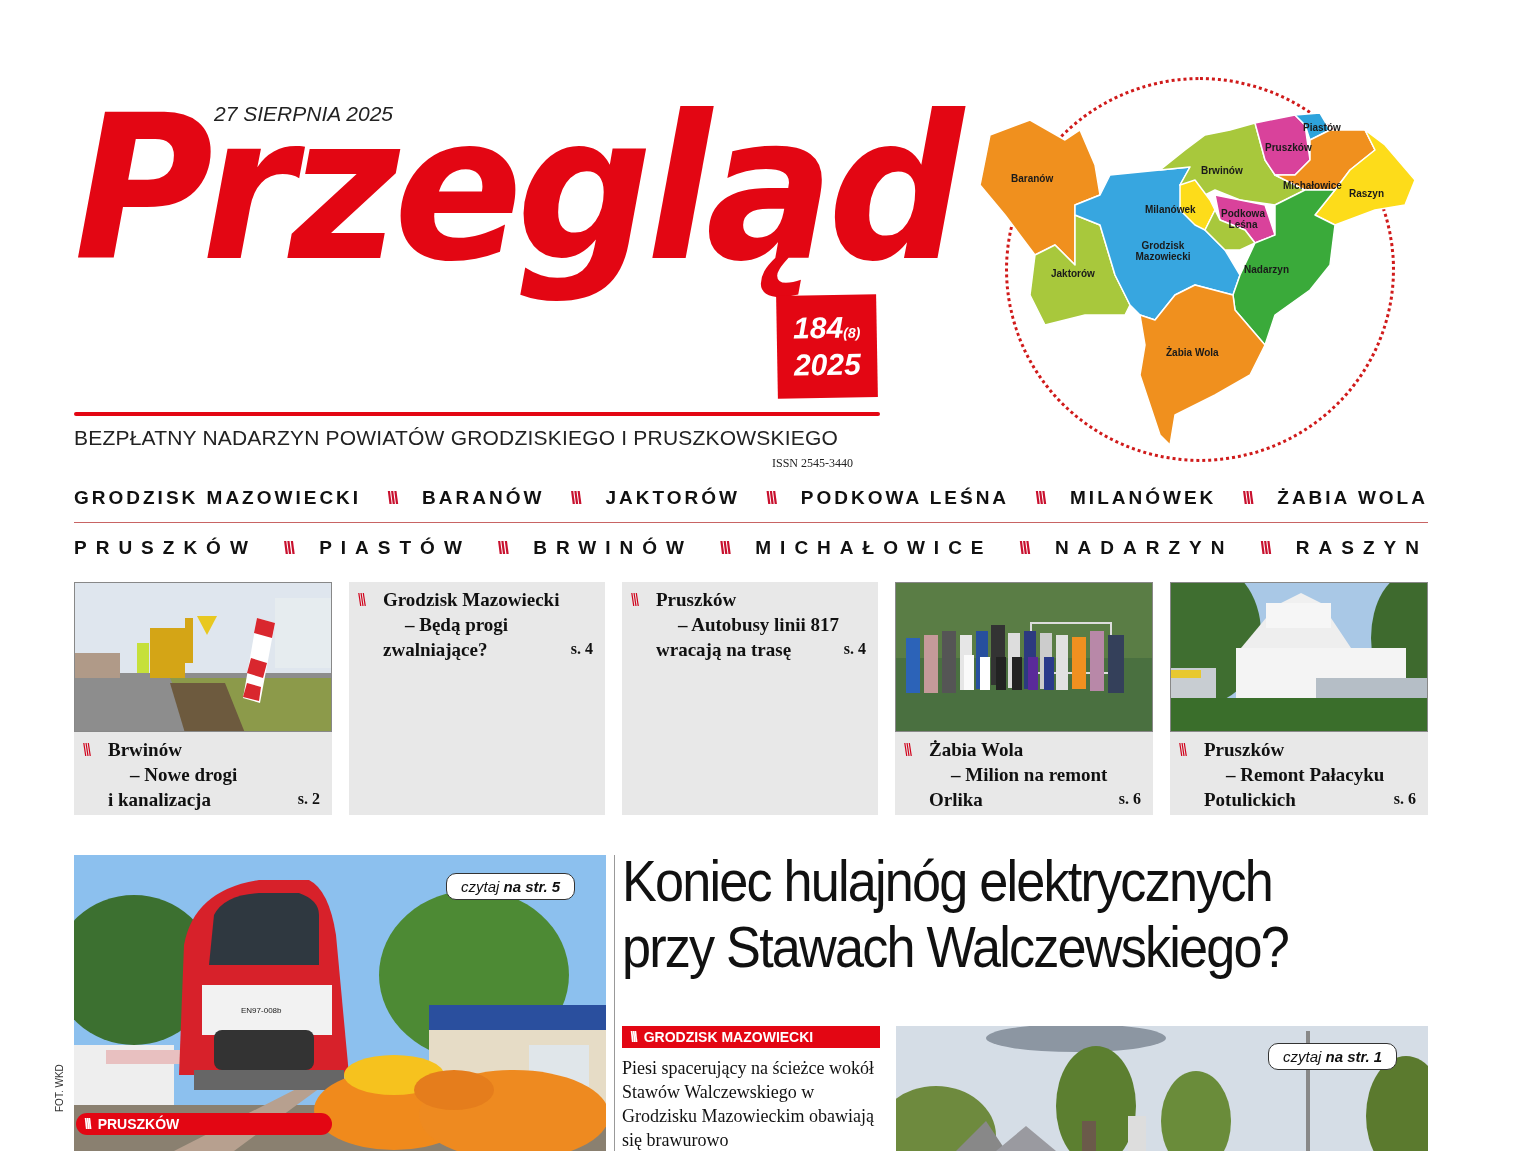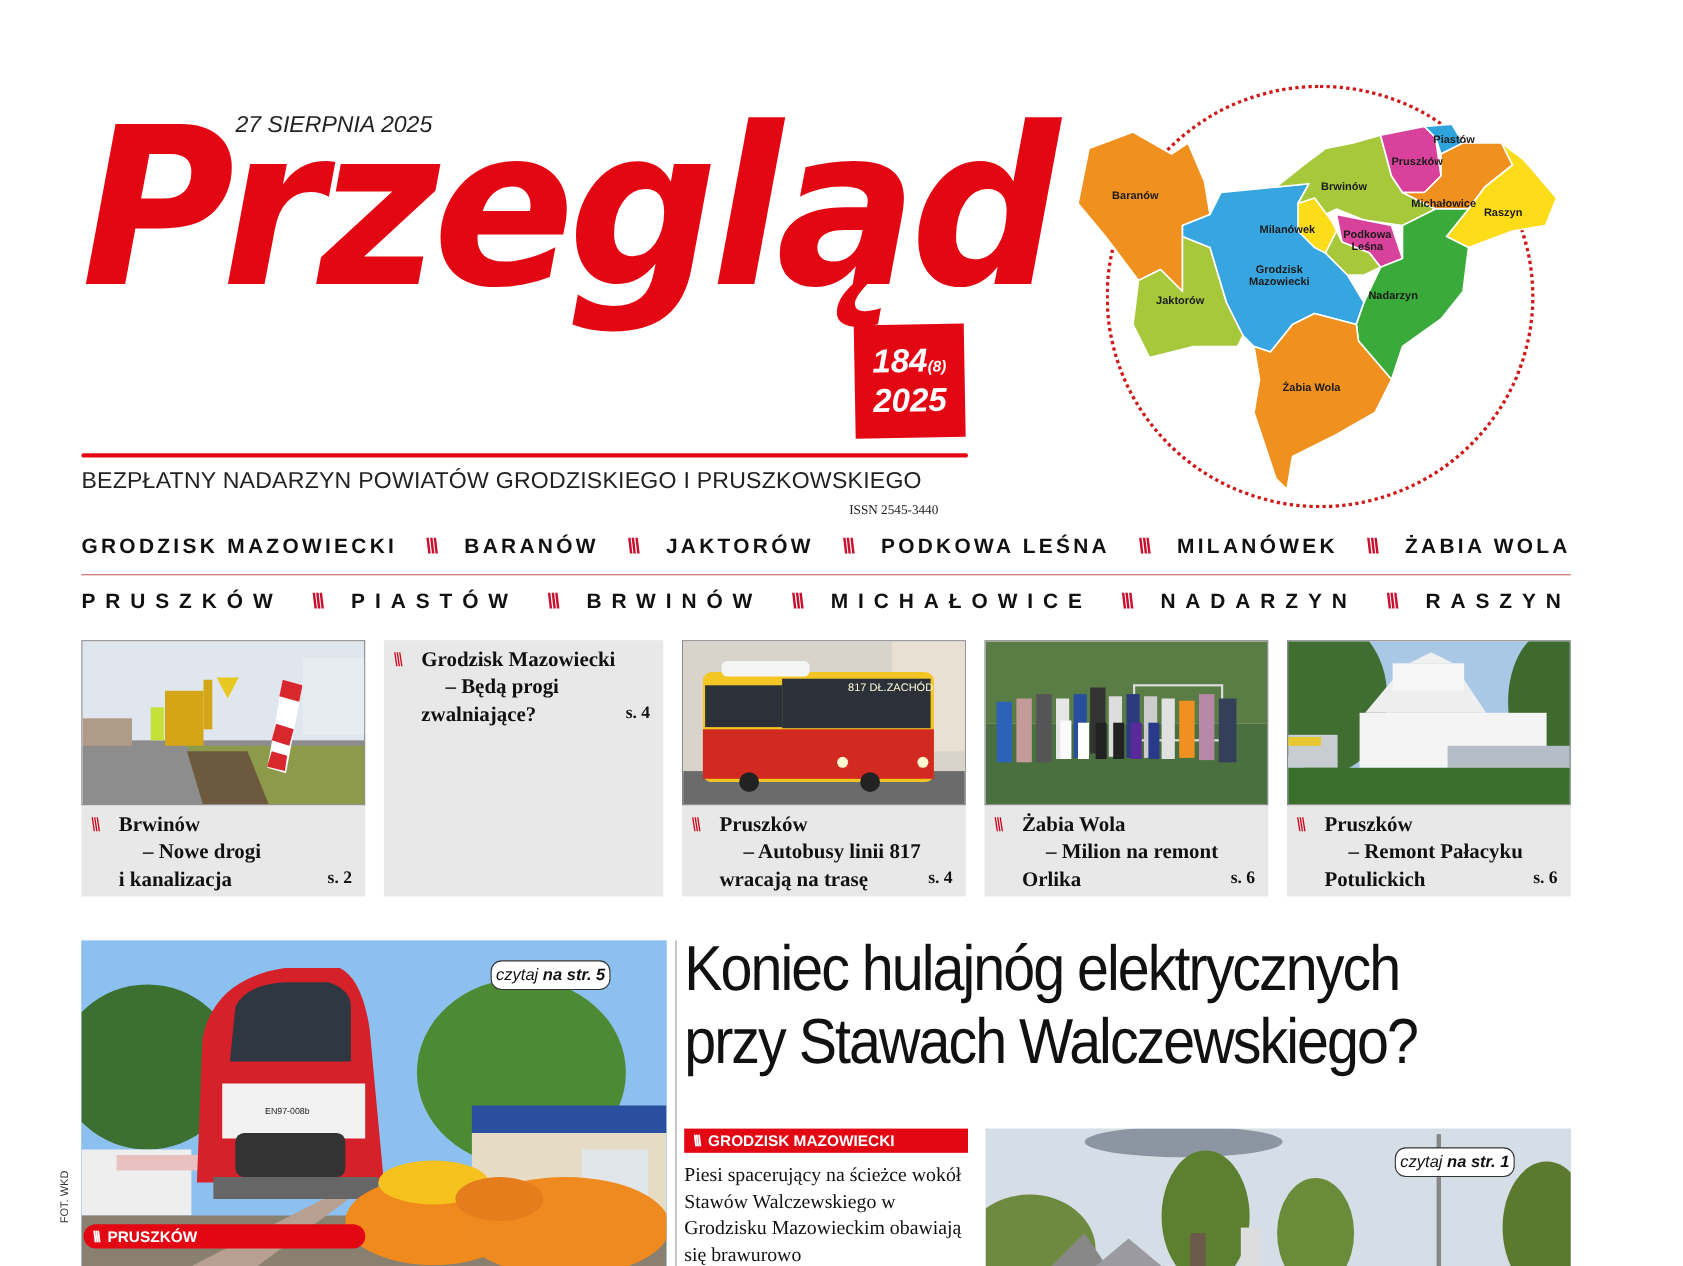--- a/index.html
+++ b/index.html
@@ -33,21 +33,21 @@
   .teaser-photo { width: 258px; height: 150px; border: 1px solid #888; box-sizing: border-box; position: relative; overflow: hidden; }
   .teaser-text { position: relative; padding: 5px 10px 0 34px; font-family: "Liberation Serif", serif; font-weight: bold; font-size: 19px; line-height: 25px; color: #111; height: 78px; }
   .teaser-slash { position: absolute; left: 8px; top: 5px; color: #d0021b; font-size: 19px; letter-spacing: -3px; font-style: italic; }
   .teaser-page { position: absolute; right: 12px; bottom: 4px; font-size: 16px; }
   .indent { padding-left: 22px; display: block; }
 
   .feature-photo { position: absolute; left: 74px; top: 855px; width: 532px; height: 296px; overflow: hidden; background: #7fb6e6; }
   .photo-credit { position: absolute; left: 54px; top: 1112px; font-size: 10px; color: #333; transform: rotate(-90deg); transform-origin: left top; white-space: nowrap; }
   .vrule { position: absolute; left: 614px; top: 855px; width: 1px; height: 296px; background: #999; }
 
-  .read-badge { position: absolute; background: #fff; border: 1.5px solid #333; border-radius: 10px; padding: 4px 4px; font-style: italic; font-size: 15px; color: #111; }
+  .read-badge { position: absolute; background: #fff; border: 1.5px solid #333; border-radius: 10px; padding: 4px 14px; font-style: italic; font-size: 15px; color: #111; }
   .read-badge b { font-style: italic; }
 
   .section-tag { position: absolute; background: #e30613; color: #fff; font-weight: bold; font-size: 14px; padding: 2px 8px; height: 18px; line-height: 18px; }
   .section-tag .ss { letter-spacing: -2px; margin-right: 8px; font-style: italic; }
 
   .headline { position: absolute; left: 622px; top: 848px; width: 810px; font-family: "Liberation Sans", sans-serif; font-size: 58px; line-height: 66px; color: #111; letter-spacing: -2px; transform: scaleX(0.9); transform-origin: left top; width: 900px; }
   .lead { position: absolute; left: 622px; top: 1056px; width: 262px; font-family: "Liberation Serif", serif; font-size: 18px; line-height: 24px; color: #111; }
   .story-photo { position: absolute; left: 896px; top: 1026px; width: 532px; height: 125px; overflow: hidden; background: #cdd9e6; }
 </style>
 </head>
@@ -173,37 +173,20 @@
     <div class="teaser-text">
       <span class="teaser-slash">\\\</span>
       <span>Grodzisk Mazowiecki</span>
       <span class="indent">– Będą progi</span>
       <span>zwalniające?</span>
       <span class="teaser-page">s. 4</span>
     </div>
   </div>
 
   <div class="teaser">
-    <div class="teaser-photo">
-      <svg width="258" height="150" viewBox="0 0 258 150">
-        <rect width="258" height="150" fill="#d8d4cc"></rect>
-        <rect x="190" y="0" width="68" height="100" fill="#e8e0d2"></rect>
-        <rect y="118" width="258" height="32" fill="#6b6b6b"></rect>
-        <rect x="18" y="28" width="210" height="100" rx="8" fill="#f3c624"></rect>
-        <rect x="18" y="80" width="210" height="45" fill="#d22a20"></rect>
-        <rect x="35" y="18" width="80" height="14" rx="5" fill="#f5f5f5"></rect>
-        <rect x="90" y="34" width="135" height="45" fill="#2c3038"></rect>
-        <rect x="20" y="40" width="70" height="38" fill="#2c3038"></rect>
-        <text x="150" y="45" font-size="10" fill="#ffd" font-family="Liberation Sans, sans-serif">817 DŁ.ZACHÓD</text>
-        <circle cx="60" cy="128" r="9" fill="#222"></circle>
-        <circle cx="170" cy="128" r="9" fill="#222"></circle>
-        <circle cx="145" cy="110" r="5" fill="#fff8d0"></circle>
-        <circle cx="218" cy="110" r="5" fill="#fff8d0"></circle>
-      </svg>
-    </div>
     <div class="teaser-text">
       <span class="teaser-slash">\\\</span>
       <span>Pruszków</span>
       <span class="indent">– Autobusy linii 817</span>
       <span>wracają na trasę</span>
       <span class="teaser-page">s. 4</span>
     </div>
   </div>
 
   <div class="teaser">

